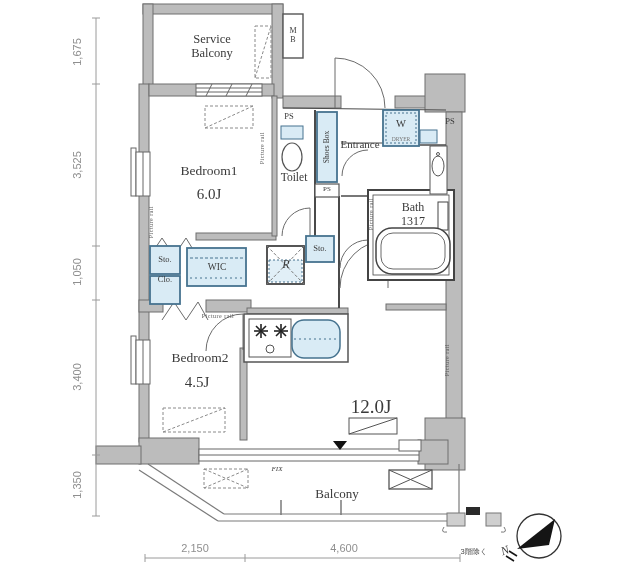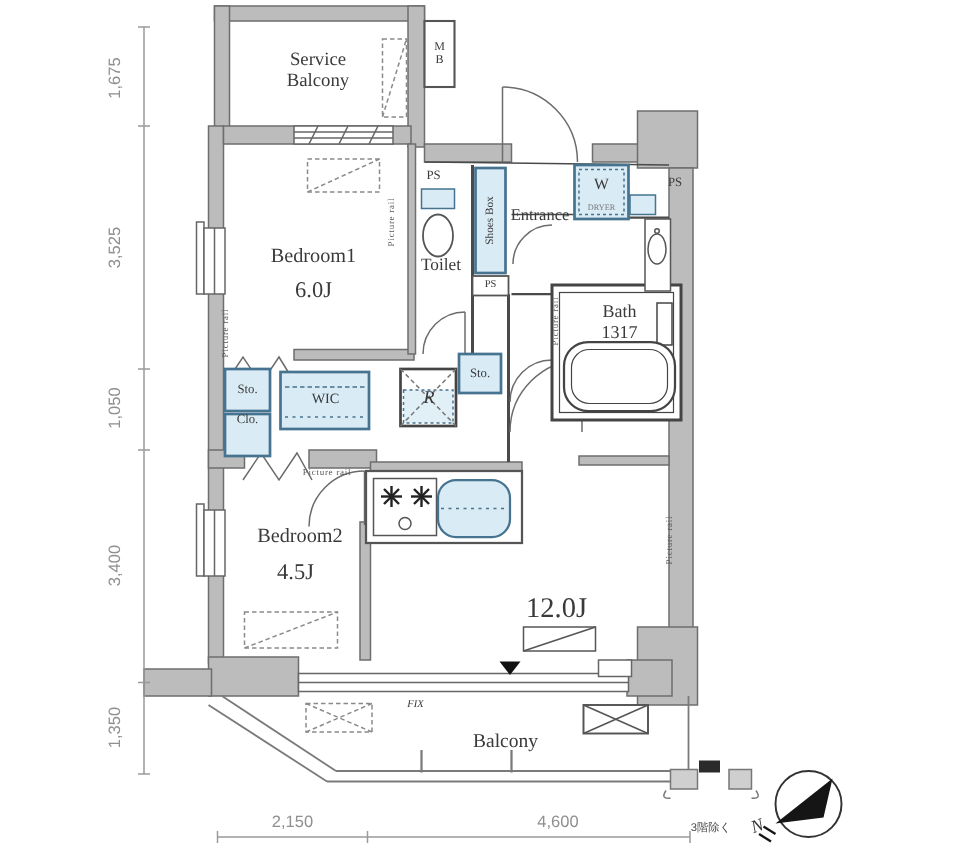--- a/index.html
+++ b/index.html
@@ -262,15 +262,15 @@
 <div class="note" style="position:absolute;left:474px;top:552px;transform:translate(-50%,-50%);font-size:7.5px;">3階除く</div>
 
 <div class="lbl italic" style="left:505px;top:551px;font-size:12px;transform:translate(-50%,-50%) rotate(-20deg);">N</div>
 
 <div class="dimv" style="left:77px;top:52px;">1,675</div>
 <div class="dimv" style="left:77px;top:165px;">3,525</div>
 <div class="dimv" style="left:77px;top:272px;">1,050</div>
 <div class="dimv" style="left:77px;top:377px;">3,400</div>
 <div class="dimv" style="left:77px;top:485px;">1,350</div>
 <div class="dimh" style="left:195px;top:548px;">2,150</div>
-<div class="dimh" style="left:372px;top:548px;">4,600</div>
+<div class="dimh" style="left:344px;top:548px;">4,600</div>
 
 </div>
 
 </body></html>

